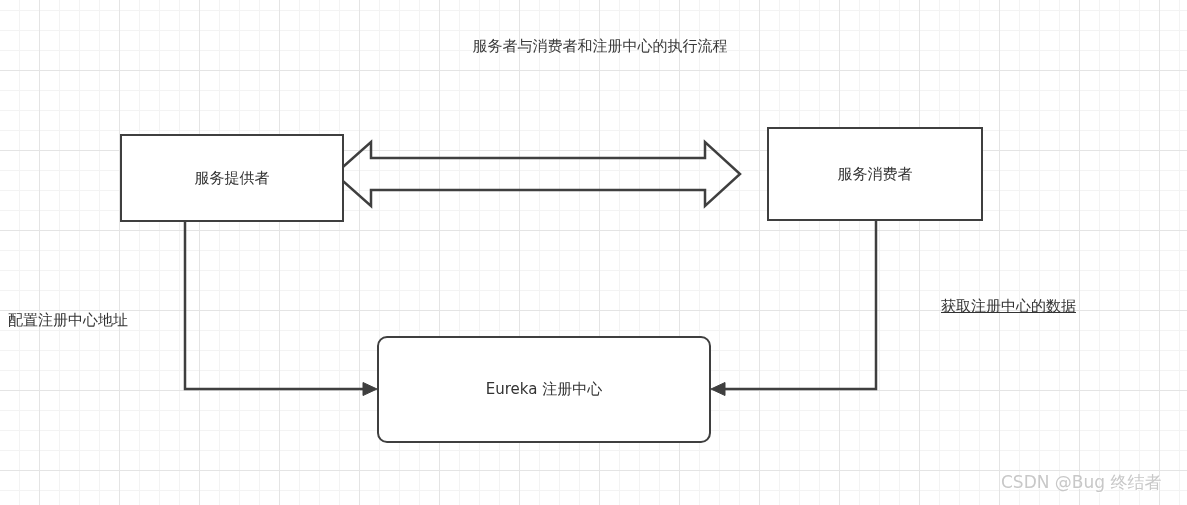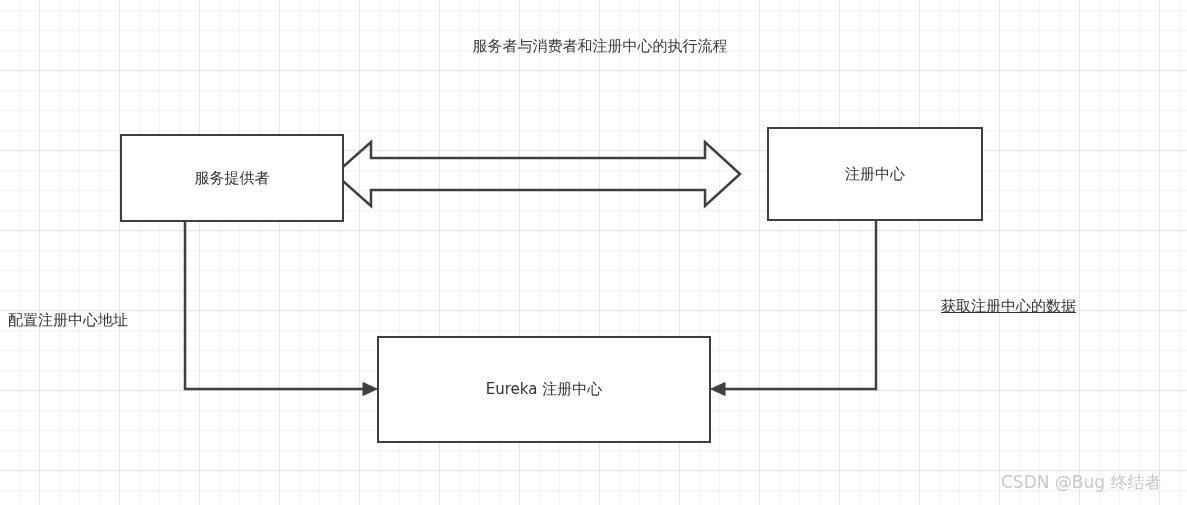--- a/index.html
+++ b/index.html
@@ -46,21 +46,21 @@
     border: 2.5px solid #3f3f3f;
     display: flex;
     align-items: center;
     justify-content: center;
     font-size: 15px;
     color: #333333;
     white-space: nowrap;
   }
   .node.provider { left: 72px;  top: 134px; width: 224px; height: 88px; margin-left: 48px; }
   .node.consumer { left: 767px; top: 127px; width: 216px; height: 94px; }
-  .node.registry { left: 377px; top: 336px; width: 334px; height: 107px; border-radius: 0; }
+  .node.registry { left: 377px; top: 336px; width: 334px; height: 107px; border-radius: 10px; }
 
   .edge-label {
     position: absolute;
     font-size: 15px;
     color: #333333;
     white-space: nowrap;
   }
   .edge-label.remote {
     left: 434px; top: 165px; width: 200px;
     text-align: center;
@@ -104,21 +104,21 @@
       <path class="line" d="M876,221 L876,389 L722,389"></path>
       <polygon class="head" points="711,389 725,382.5 725,395.5"></polygon>
     </g>
   </svg>
 
   <div class="node provider">
     <span>服务提供者</span>
   </div>
 
   <div class="node consumer">
-    <span>注册中心</span>
+    <span>服务消费者</span>
   </div>
 
   <div class="node registry">
     <span>Eureka 注册中心</span>
   </div>
 
 
   <div class="edge-label provider-edge">配置注册中心地址</div>
 
   <div class="edge-label consumer-edge">获取注册中心的数据</div>

